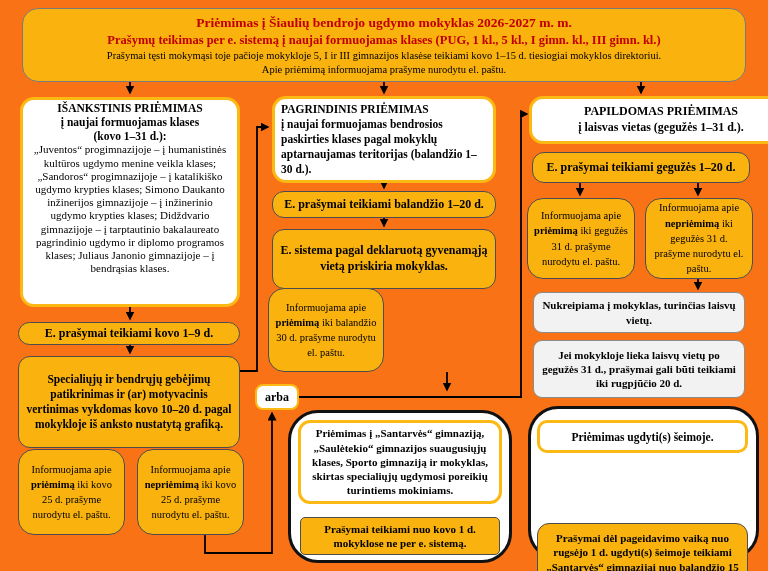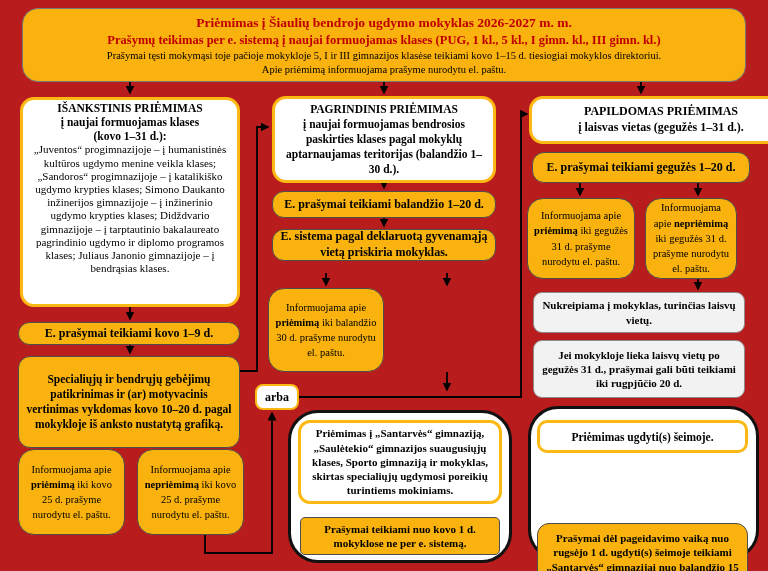--- a/index.html
+++ b/index.html
@@ -1,16 +1,16 @@
 <!DOCTYPE html>
 <html><head>
 <meta charset="utf-8">
 <style>
   html,body{margin:0;padding:0;background:#fff;}
-  #canvas{position:relative;width:768px;height:571px;background:#b91c1c;overflow:hidden;
+  #canvas{position:relative;width:768px;height:571px;background:#f97316;overflow:hidden;
           font-family:"Liberation Serif","DejaVu Serif",serif;color:#000;}
   .abs{position:absolute;box-sizing:border-box;}
   .box{display:flex;align-items:center;justify-content:center;text-align:center;}
   .amber{background:#F9B20E;border:1.6px solid #4d4d4d;border-radius:12px;}
   .whitebox{background:#fff;border:3px solid #FCB813;border-radius:14px;}
   .graybox{background:#F2F2F2;border:1.6px solid #8c8c8c;border-radius:9px;}
   .blackwrap{background:#fff;border:3px solid #111;border-radius:30px;}
   .bold{font-weight:bold;}
   .hdr{background:#F9B20E;border:1.6px solid #7a7a7a;border-radius:16px;
        display:flex;flex-direction:column;align-items:center;justify-content:center;text-align:center;}
@@ -81,31 +81,31 @@
   </div>
 
   <div class="abs box amber pad f105 lh145" style="left:18px;top:449px;width:107px;height:86px;border-radius:16px;">
     <span><span>Informuojama apie </span><span class="bold">priėmimą</span><span> iki kovo 25 d. prašyme nurodytu el. paštu.</span></span>
   </div>
   <div class="abs box amber pad f105 lh145" style="left:137px;top:449px;width:107px;height:86px;border-radius:16px;">
     <span><span>Informuojama apie </span><span class="bold">nepriėmimą</span><span> iki kovo 25 d. prašyme nurodytu el. paštu.</span></span>
   </div>
 
   <div class="abs box whitebox pad" style="left:272px;top:96px;width:224px;height:87px;">
-    <div class="bold f115 lh13" style="text-align:center;">
+    <div class="bold f115 lh13" style="text-align:left;">
       <span>PAGRINDINIS PRIĖMIMAS</span><br>
       <span>į naujai formuojamas bendrosios paskirties klases pagal mokyklų aptarnaujamas teritorijas (balandžio 1–30 d.).</span>
     </div>
   </div>
 
   <div class="abs box amber pad bold f12" style="left:272px;top:191px;width:224px;height:27px;">
     <span>E. prašymai teikiami balandžio 1–20 d.</span>
   </div>
 
-  <div class="abs box amber pad bold f12 lh13" style="left:272px;top:229px;width:224px;height:32px;">
+  <div class="abs box amber pad bold f12 lh13" style="left:272px;top:229px;width:224px;height:60px;">
     <span>E. sistema pagal deklaruotą gyvenamąją vietą priskiria mokyklas.</span>
   </div>
 
   <div class="abs box amber pad f105 lh145" style="left:268px;top:288px;width:116px;height:84px;border-radius:16px;">
     <span><span>Informuojama apie </span><span class="bold">priėmimą</span><span> iki balandžio 30 d. prašyme nurodytu el. paštu.</span></span>
   </div>
 
   <div class="abs box" style="left:255px;top:384px;width:44px;height:26px;background:#fff;border:2.5px solid #FCB813;border-radius:8px;">
     <span class="bold f12">arba</span>
   </div>
@@ -125,21 +125,21 @@
     </div>
   </div>
 
   <div class="abs box amber pad bold f12" style="left:532px;top:152px;width:218px;height:31px;">
     <span>E. prašymai teikiami gegužės 1–20 d.</span>
   </div>
 
   <div class="abs box amber pad f105 lh145" style="left:527px;top:198px;width:108px;height:81px;border-radius:16px;">
     <span><span>Informuojama apie </span><span class="bold">priėmimą</span><span> iki gegužės 31 d. prašyme nurodytu el. paštu.</span></span>
   </div>
-  <div class="abs box amber pad f105 lh145" style="left:645px;top:198px;width:92px;height:81px;border-radius:16px;">
+  <div class="abs box amber pad f105 lh145" style="left:645px;top:198px;width:108px;height:81px;border-radius:16px;">
     <span><span>Informuojama apie </span><span class="bold">nepriėmimą</span><span> iki gegužės 31 d. prašyme nurodytu el. paštu.</span></span>
   </div>
 
   <div class="abs box graybox pad bold f11 lh13" style="left:533px;top:292px;width:212px;height:41px;">
     <span>Nukreipiama į mokyklas, turinčias laisvų vietų.</span>
   </div>
   <div class="abs box graybox pad bold f11 lh13" style="left:533px;top:340px;width:212px;height:58px;">
     <span>Jei mokykloje lieka laisvų vietų po gegužės 31 d., prašymai gali būti teikiami iki rugpjūčio 20 d.</span>
   </div>
 

